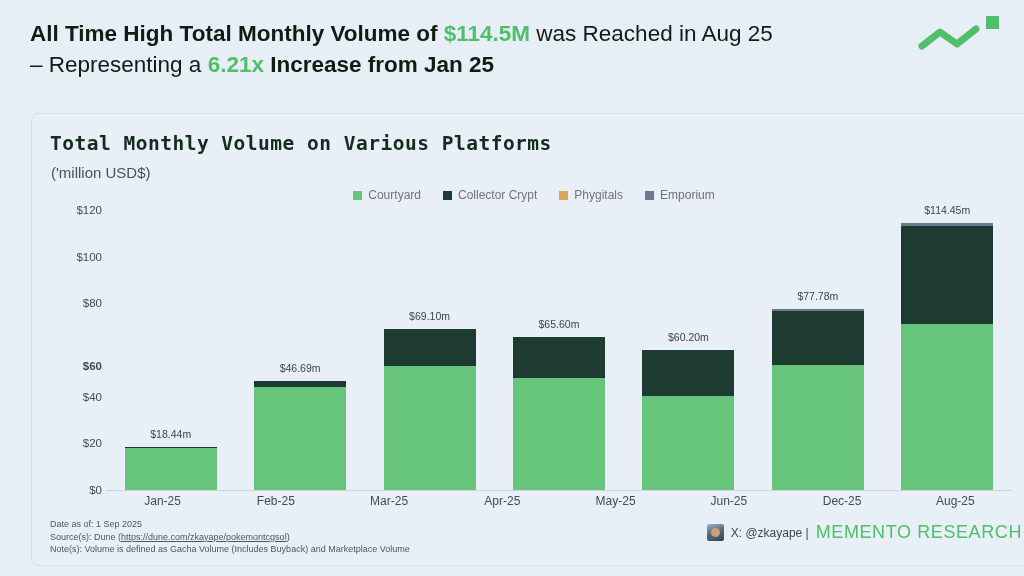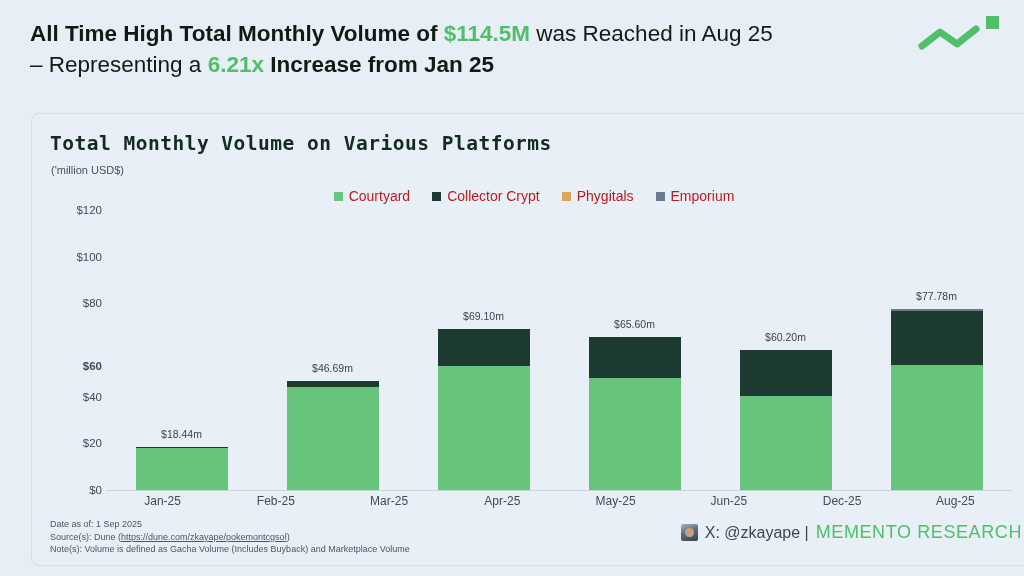--- a/index.html
+++ b/index.html
@@ -30,30 +30,30 @@
     box-sizing:border-box;
     margin-left:21px;
   }
   .chart-title{
     position:absolute;left:18px;top:18px;
     font-family:"DejaVu Sans Mono","Liberation Mono",monospace;
     font-size:19.5px;font-weight:bold;color:#142b20;letter-spacing:.5px;
   }
   .chart-unit{
     position:absolute;left:19px;top:50px;
-    font-size:11px;color:#44515e;
+    font-size:15px;color:#44515e;
   }
   
   .legend{
     position:absolute;left:0;top:74px;width:1004px;
     display:flex;justify-content:center;align-items:center;gap:22px;
   }
   .legend-item{display:flex;align-items:center;gap:6px;}
   .legend-sw{width:9px;height:9px;display:block;}
-  .legend-lb{font-size:14px;color:#b91c1c;}
+  .legend-lb{font-size:12px;color:#737373;}
   
   .plot{
     position:absolute;left:18px;top:96px;width:968px;height:300px;
   }
   .yaxis{
     position:absolute;left:0;top:0;width:52px;height:280px;
   }
   .ytick{
     position:absolute;right:0;font-size:11.5px;color:#3f4c59;
     transform:translateY(-50%);white-space:nowrap;
@@ -93,21 +93,21 @@
   }
   .avatar{
     width:17px;height:17px;border-radius:2px;
     background:linear-gradient(160deg,#9fb6c9 0%,#5b6f80 45%,#33424e 100%);
     display:block;position:relative;overflow:hidden;
   }
   .avatar:after{
     content:"";position:absolute;left:4px;top:4px;width:9px;height:9px;
     border-radius:50%;background:#c9a07a;
   }
-  .handle{font-size:16px;color:#3a4754;}
+  .handle{font-size:12px;color:#3a4754;}
   .brand-name{
     font-size:18px;color:#4fbf6a;letter-spacing:.6px;
   }
 </style>
 </head>
 <body>
 
 <div class="headline-bar">
   <div class="headline">
     <span class="b">All Time High Total Monthly Volume of </span><span class="g">$114.5M</span><span> was Reached in Aug 25</span><br>
@@ -192,20 +192,28 @@
           <div class="bar-label" style="bottom: 147.467px;">$60.20m</div>
         </div>
         <div class="bar-col">
           <div class="bar-stack" style="height: 181.487px;">
             <span class="seg" style="height: 2.75333px; background: rgb(107, 122, 140);"></span>
             <span class="seg" style="height: 54.1333px; background: rgb(30, 59, 49);"></span>
             <span class="seg" style="height: 124.6px; background: rgb(103, 196, 123);"></span>
           </div>
           <div class="bar-label" style="bottom: 188.487px;">$77.78m</div>
         </div>
+        <div class="bar-col">
+          <div class="bar-stack" style="height: 267.05px;">
+            <span class="seg" style="height: 2.91667px; background: rgb(107, 122, 140);"></span>
+            <span class="seg" style="height: 98.2333px; background: rgb(30, 59, 49);"></span>
+            <span class="seg" style="height: 165.9px; background: rgb(103, 196, 123);"></span>
+          </div>
+          <div class="bar-label" style="bottom: 274.05px;">$114.45m</div>
+        </div>
       </div>
     <div class="xaxis">
         <div class="xtick">Jan-25</div>
         <div class="xtick">Feb-25</div>
         <div class="xtick">Mar-25</div>
         <div class="xtick">Apr-25</div>
         <div class="xtick">May-25</div>
         <div class="xtick">Jun-25</div>
         <div class="xtick">Dec-25</div>
         <div class="xtick">Aug-25</div>

